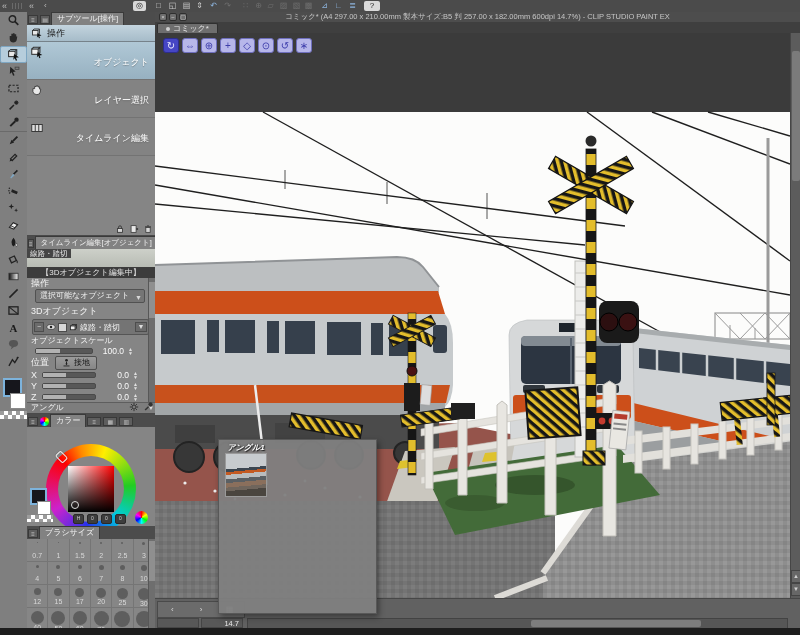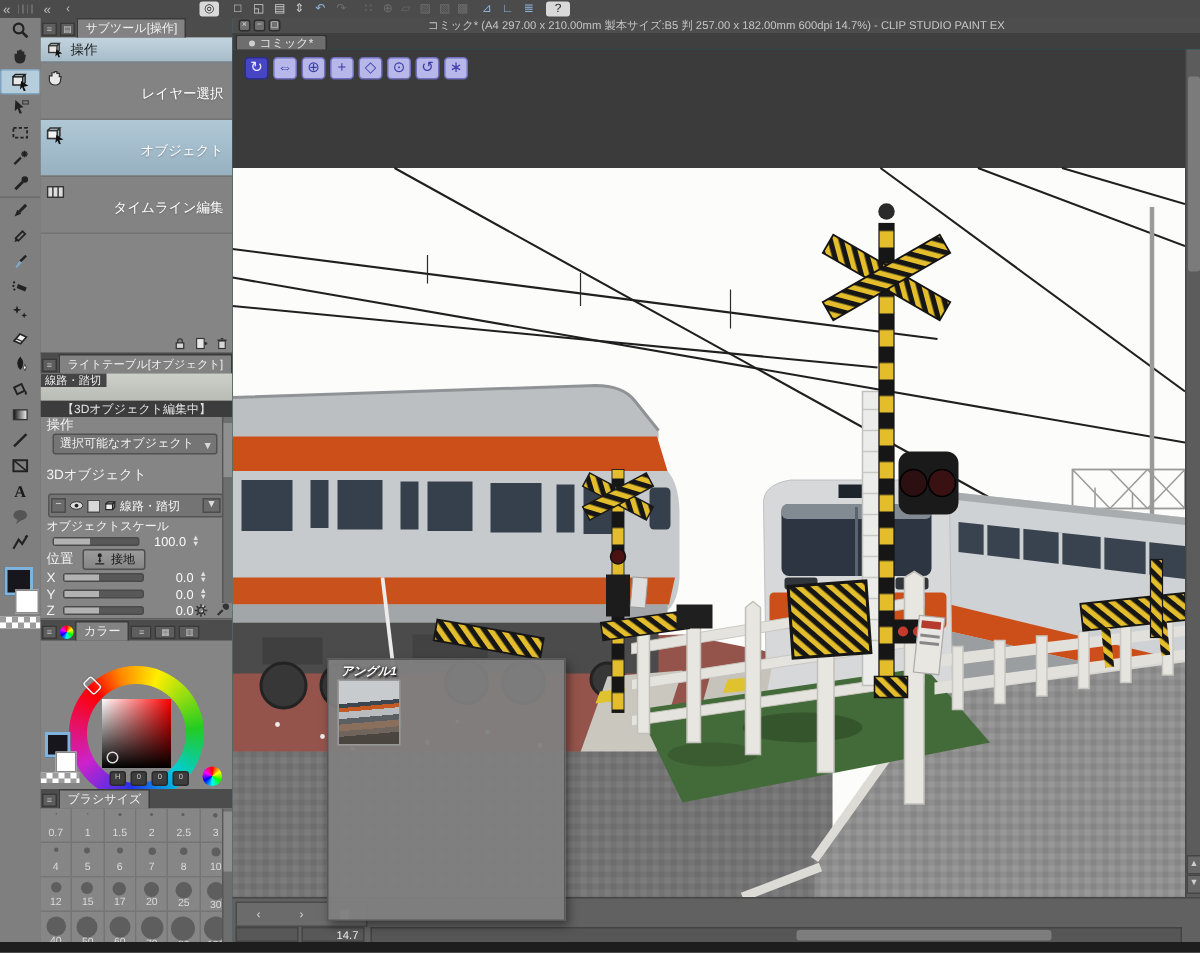--- a/index.html
+++ b/index.html
@@ -296,36 +296,36 @@
       <span class="ptab">サブツール[操作]</span>
     </div>
     <div class="sgroup">
       <svg width="12" height="12" viewBox="0 0 12 12">
           <rect x="1.5" y="3.5" width="5.5" height="4.5" fill="#e8e8e8" stroke="#333" stroke-width="0.9"></rect>
           <path d="M1.5 3.5 L3 2 L8.5 2 L7 3.5 M8.5 2 L8.5 6.5 L7 8" stroke="#333" stroke-width="0.9" fill="none"></path>
           <polygon points="6.5,6 10.5,8.6 8.2,9 9,11 8,11.3 7.2,9.3 5.9,10.6" fill="#111"></polygon>
         </svg>
       <span>操作</span>
     </div>
-    <div class="stitem">
-      <svg class="sicon" width="14" height="14" viewBox="0 0 12 12">
-          <path d="M2.5 7.5 V4.8 L4 4.8 V3 L5.4 3 V2.4 L6.8 2.4 V3.4 L8.2 3.4 V5.2 L9.2 5.2 L8.8 7.8 Q8.4 10 5.9 10 Q3 10 2.5 7.5 Z" fill="#e8e8e8" stroke="#333" stroke-width="0.7"></path>
-        </svg>
-      <span class="slab">レイヤー選択</span>
-    </div>
     <div class="stitem sel">
       <svg class="sicon" width="14" height="14" viewBox="0 0 12 12">
           <rect x="1.5" y="3.5" width="5.5" height="4.5" fill="#f2f2f2" stroke="#333" stroke-width="0.9"></rect>
           <path d="M1.5 3.5 L3 2 L8.5 2 L7 3.5 M8.5 2 L8.5 6.5 L7 8" stroke="#333" stroke-width="0.9" fill="none"></path>
           <polygon points="6.5,6 10.5,8.6 8.2,9 9,11 8,11.3 7.2,9.3 5.9,10.6" fill="#111"></polygon>
         </svg>
       <span class="slab">オブジェクト</span>
     </div>
     <div class="stitem">
       <svg class="sicon" width="14" height="14" viewBox="0 0 12 12">
+          <path d="M2.5 7.5 V4.8 L4 4.8 V3 L5.4 3 V2.4 L6.8 2.4 V3.4 L8.2 3.4 V5.2 L9.2 5.2 L8.8 7.8 Q8.4 10 5.9 10 Q3 10 2.5 7.5 Z" fill="#e8e8e8" stroke="#333" stroke-width="0.7"></path>
+        </svg>
+      <span class="slab">レイヤー選択</span>
+    </div>
+    <div class="stitem">
+      <svg class="sicon" width="14" height="14" viewBox="0 0 12 12">
           <rect x="1.5" y="3" width="9" height="6" fill="#ddd" stroke="#333" stroke-width="0.8"></rect>
           <line x1="4.5" y1="3" x2="4.5" y2="9" stroke="#333" stroke-width="0.8"></line>
           <line x1="7.5" y1="3" x2="7.5" y2="9" stroke="#333" stroke-width="0.8"></line>
         </svg>
       <span class="slab">タイムライン編集</span>
     </div>
     <div class="pfoot">
       <svg viewBox="0 0 12 12">
           <rect x="3" y="5.5" width="6" height="4.5" fill="#d6d6d6" stroke="#333" stroke-width="1"></rect>
           <path d="M4.2 5.5 V3.8 Q4.2 2.2 6 2.2 Q7.8 2.2 7.8 3.8 V5.5" fill="none" stroke="#333" stroke-width="1"></path>
@@ -339,32 +339,32 @@
           <rect x="3.4" y="4" width="5.2" height="6" fill="#d6d6d6" stroke="#333" stroke-width="0.9"></rect>
           <line x1="2.4" y1="3.4" x2="9.6" y2="3.4" stroke="#333" stroke-width="1.1"></line>
           <line x1="5" y1="2.2" x2="7" y2="2.2" stroke="#333" stroke-width="1.1"></line>
         </svg>
     </div>
   </div>
 
   <div class="panel" style="height:177px;border-bottom:1px solid #4a4a4a;">
     <div class="ptabbar">
       <span class="ticon">≡</span>
-      <span class="ptab" style="font-size:7.5px">ライトテーブル[オブジェクト]</span>
+      <span class="ptab" style="font-size:7.5px">タイムライン編集[オブジェクト]</span>
     </div>
     <div style="position:relative;height:18px;background:linear-gradient(#cdd0c9,#b8bcb4);">
       <span style="position:absolute;left:0;top:0;background:#454545;color:#efefef;font-size:7.5px;line-height:9px;padding:0 3px;">線路・踏切</span>
     </div>
     <div style="height:11px;background:#3c3c3c;color:#e2e2e2;font-size:8px;line-height:11px;text-align:center;">【3Dオブジェクト編集中】</div>
     <div class="tprow" style="height:10px">操作</div>
     <div class="dd">
       <span>選択可能なオブジェクト</span>
       <span class="ar">▼</span>
     </div>
-    <div class="tprow" style="height:24px">3Dオブジェクト</div>
+    <div class="tprow" style="height:14px">3Dオブジェクト</div>
     <div class="objrow">
       <span class="mbox">−</span>
       <svg width="10" height="8" viewBox="0 0 12 8">
           <ellipse cx="6" cy="4" rx="5" ry="3" fill="#ddd" stroke="#333" stroke-width="0.8"></ellipse>
           <circle cx="6" cy="4" r="1.5" fill="#222"></circle>
         </svg>
       <span class="chk"></span>
       <svg width="9" height="9" viewBox="0 0 12 12">
           <rect x="2" y="4" width="6" height="5" fill="#eee" stroke="#222" stroke-width="1"></rect>
           <path d="M2 4 L4 2 L10 2 L8 4 M10 2 L10 7 L8 9" stroke="#222" stroke-width="1" fill="none"></path>

